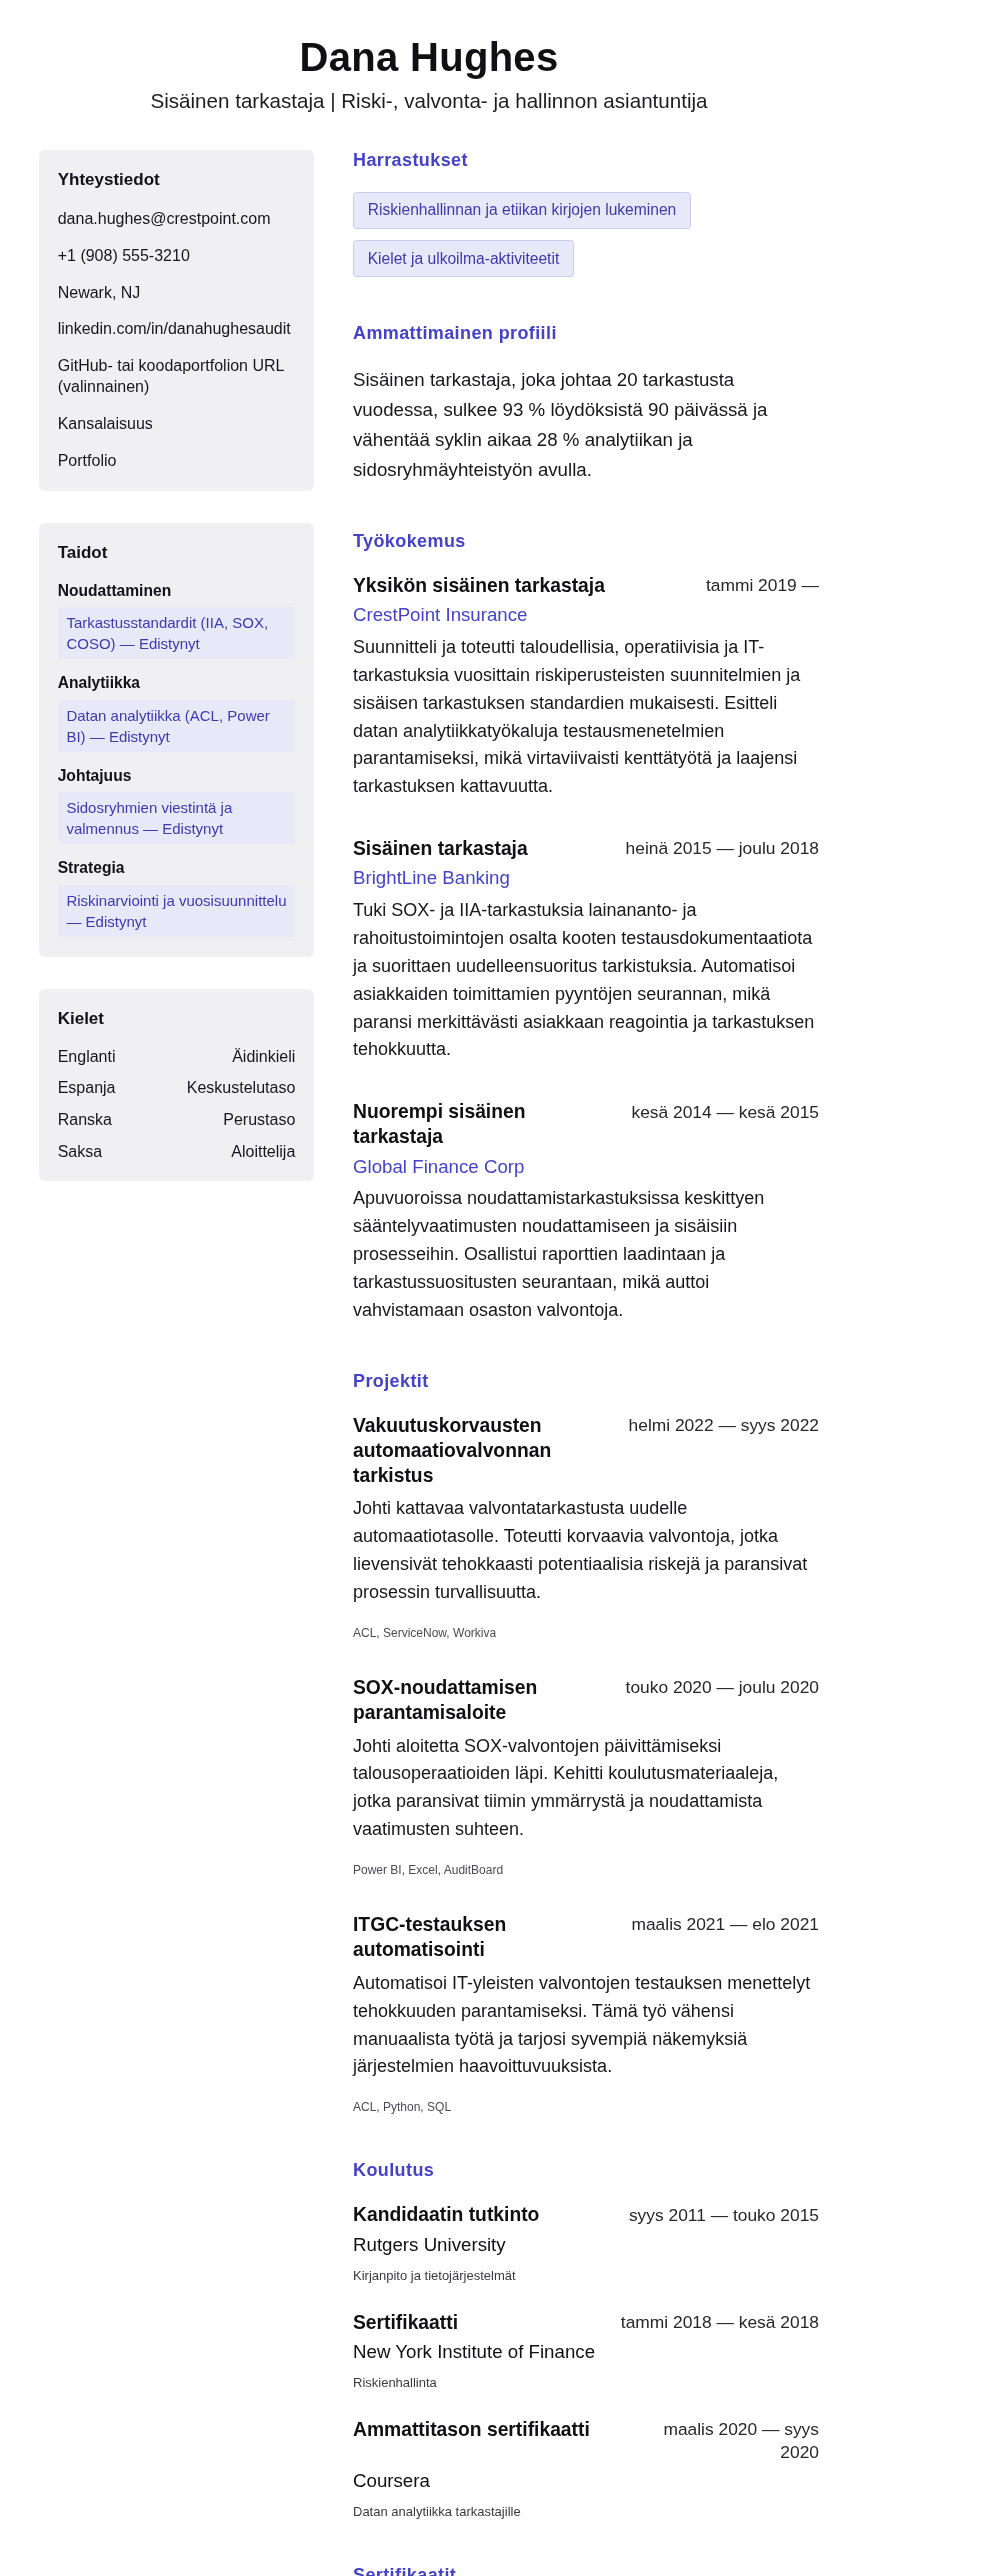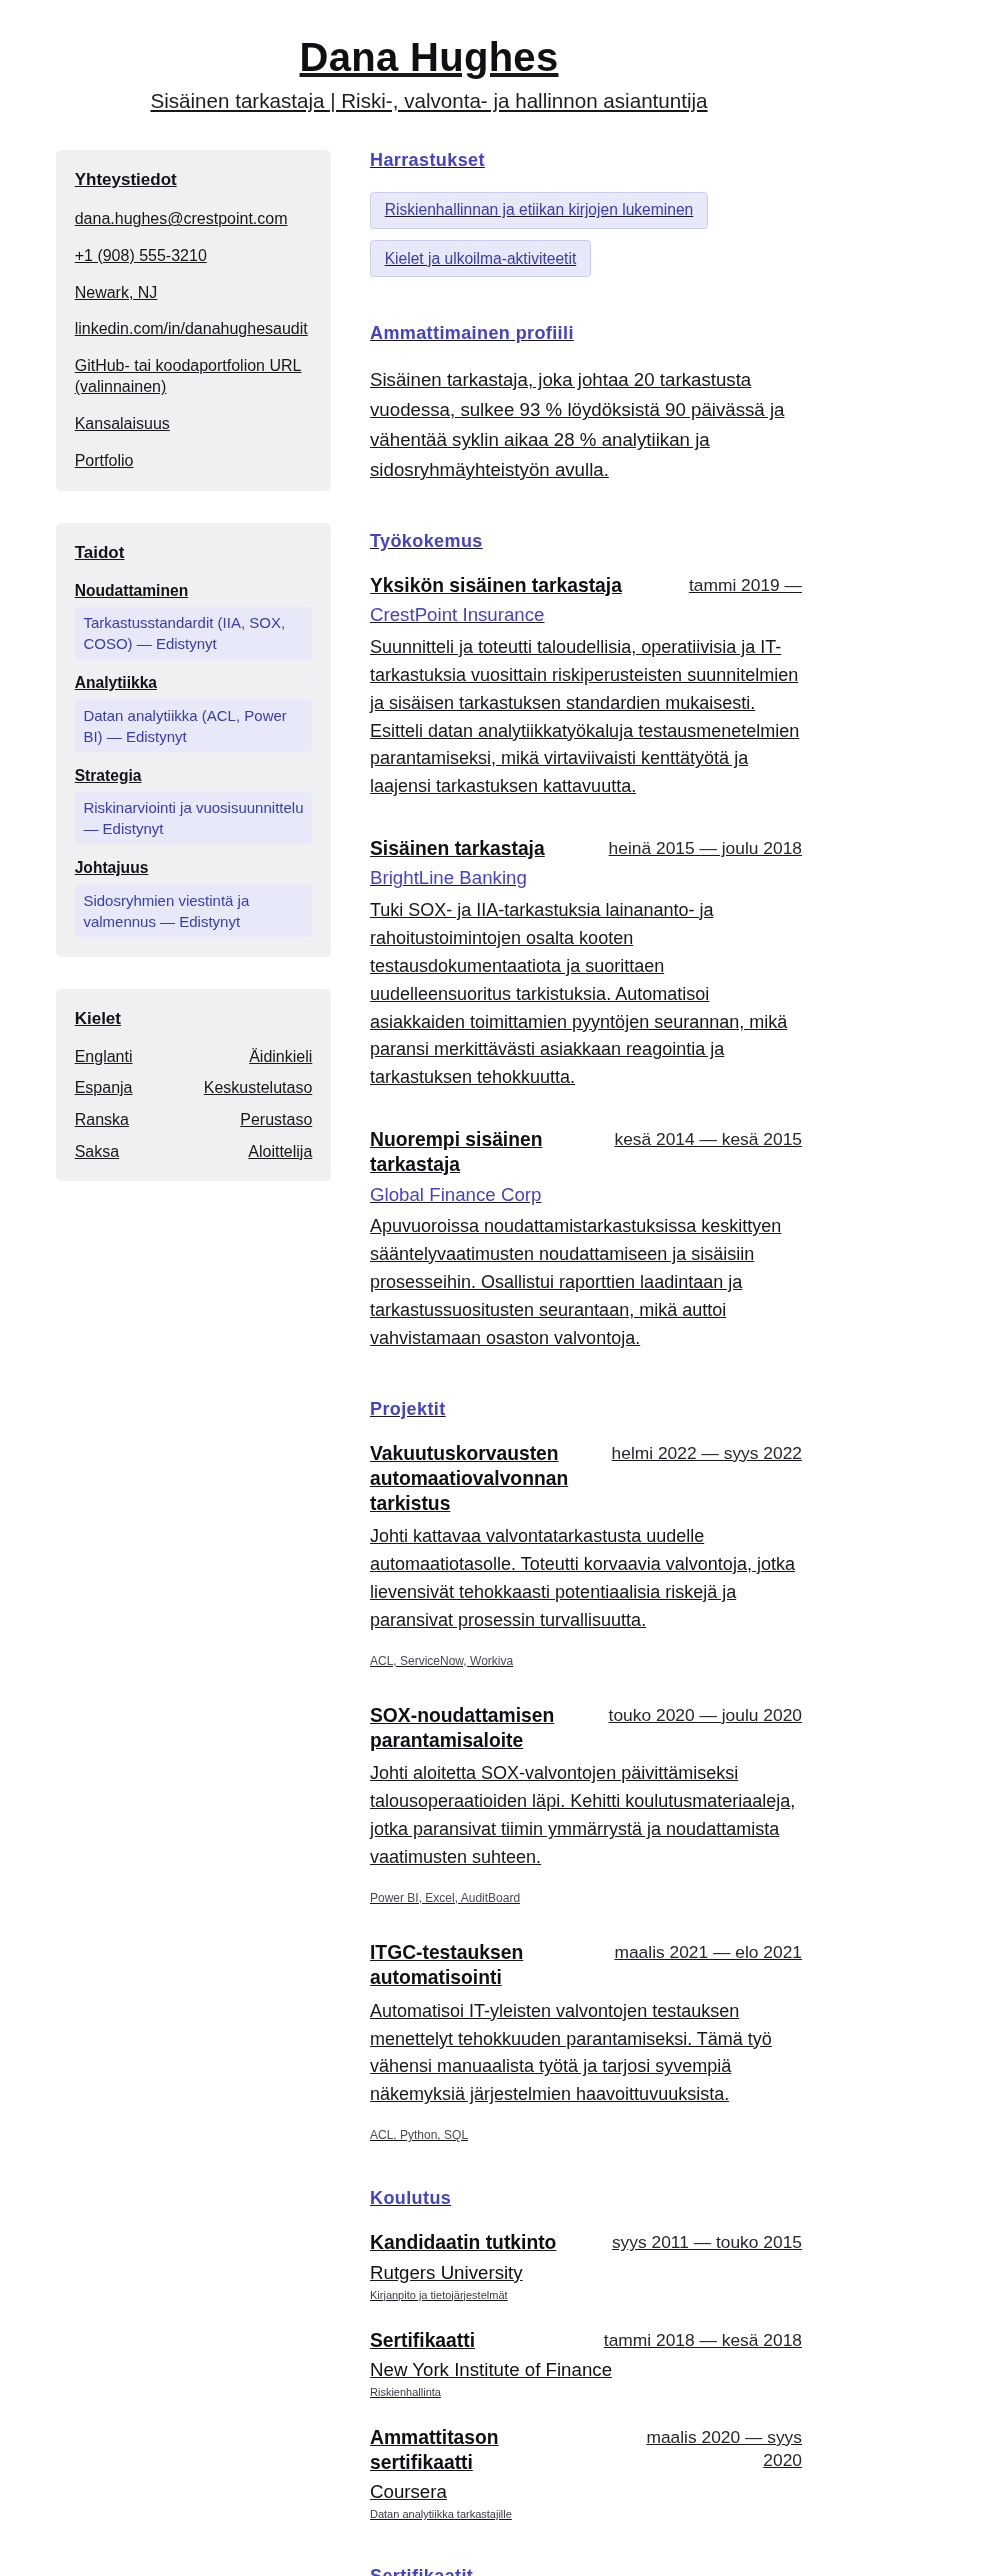--- a/index.html
+++ b/index.html
@@ -6,21 +6,21 @@
     --accent: #4543c5;
     --text: #17171c;
     --muted-text: #4a4a55;
     --sidebar-bg: #f0f0f3;
     --chip-bg: #e7e8f8;
     --chip-border: #c9cbef;
     --chip-text: #3d3cab;
   }
   * { box-sizing: border-box; }
   body { margin: 0; background: #ffffff; font-family: "Liberation Sans", "DejaVu Sans", sans-serif; color: var(--text); }
-  .page { width: 858px; height: 2576px; overflow: hidden; background: #fff; padding: 35px 56px 0; text-decoration: underline; }
+  .page { width: 858px; height: 2576px; overflow: hidden; background: #fff; padding: 35px 39px 0; }
 
   
   .header { text-align: center; }
   .header h1 { margin: 0; font-size: 40px; font-weight: 700; letter-spacing: 0.3px; color: #101014; }
   .header .subtitle { margin-top: 8.7px; font-size: 20.6px; color: #1c1c22; }
 
   
   .columns { display: flex; gap: 39px; margin-top: 37px; }
   .sidebar { flex: 0 0 275px; width: 275px; }
   .main { flex: 1; min-width: 0; }
@@ -53,21 +53,21 @@
   .entry:last-child { margin-bottom: 0; }
   .entry-head { display: flex; justify-content: space-between; align-items: flex-start; gap: 25px; }
   .entry-role { font-size: 19.3px; font-weight: 700; color: #101014; line-height: 1.3; }
   .entry-date { font-size: 17.4px; color: #26262c; text-align: right; flex: 0 0 auto; max-width: 199px; line-height: 1.3; padding-top: 1.2px; }
   .entry-company { margin-top: 6.2px; font-size: 18.7px; color: var(--accent); }
   .entry-desc { margin: 7.5px 0 0; font-size: 18px; line-height: 1.55; color: var(--text); }
   .entry-tools { margin-top: 19px; font-size: 12px; color: var(--muted-text); }
 
   .edu .entry { margin-bottom: 27px; }
   .edu-school { margin-top: 6.2px; font-size: 18.7px; color: #101014; }
-  .edu-field { margin-top: 5px; font-size: 11px; color: #3a3a42; }
+  .edu-field { margin-top: 12px; font-size: 13px; color: #3a3a42; }
 
   .certs .entry { margin-bottom: 21px; }
   .cert-issuer { margin-top: 5px; font-size: 15.6px; color: #3a3a42; }
 </style>
 </head>
 <body>
 
 <div class="page">
 
   <header class="header">
@@ -94,26 +94,26 @@
         <h2>Taidot</h2>
         <div class="skill-group">
           <div class="skill-cat">Noudattaminen</div>
           <span class="skill-chip">Tarkastusstandardit (IIA, SOX, COSO) — Edistynyt</span>
         </div>
         <div class="skill-group">
           <div class="skill-cat">Analytiikka</div>
           <span class="skill-chip">Datan analytiikka (ACL, Power BI) — Edistynyt</span>
         </div>
         <div class="skill-group">
+          <div class="skill-cat">Johtajuus</div>
+          <span class="skill-chip">Sidosryhmien viestintä ja valmennus — Edistynyt</span>
+        </div>
+        <div class="skill-group">
           <div class="skill-cat">Strategia</div>
           <span class="skill-chip">Riskinarviointi ja vuosisuunnittelu — Edistynyt</span>
-        </div>
-        <div class="skill-group">
-          <div class="skill-cat">Johtajuus</div>
-          <span class="skill-chip">Sidosryhmien viestintä ja valmennus — Edistynyt</span>
         </div>
       </section>
 
       <section class="side-box">
         <h2>Kielet</h2>
         <div class="lang-row">
           <span class="lang-name">Englanti</span>
           <span class="lang-level">Äidinkieli</span>
         </div>
         <div class="lang-row">

